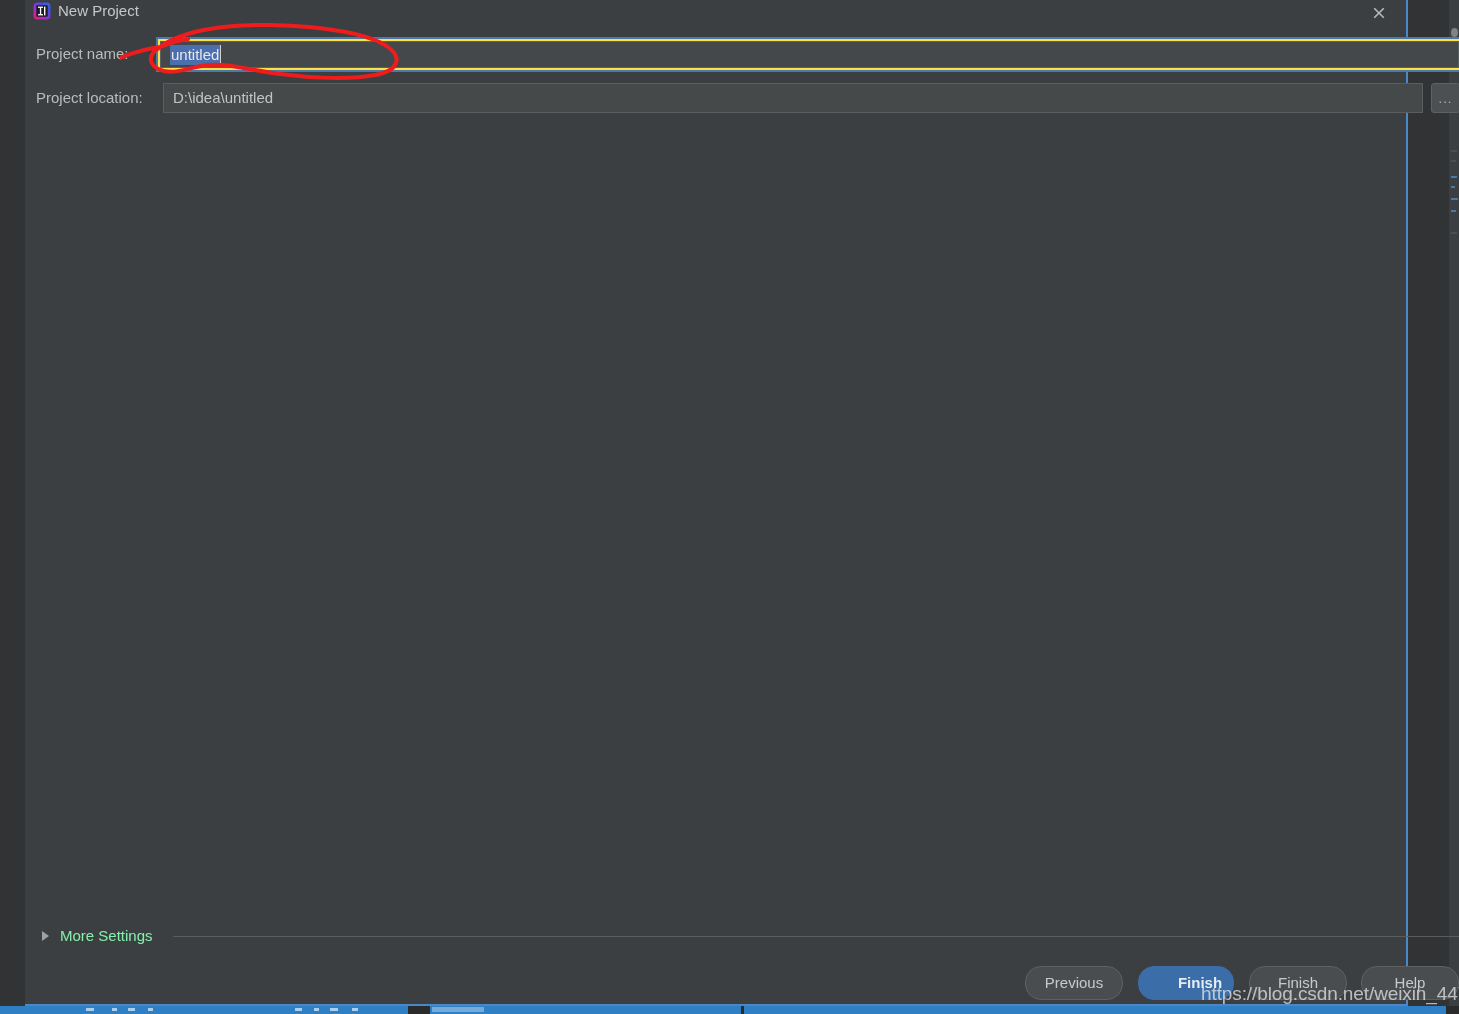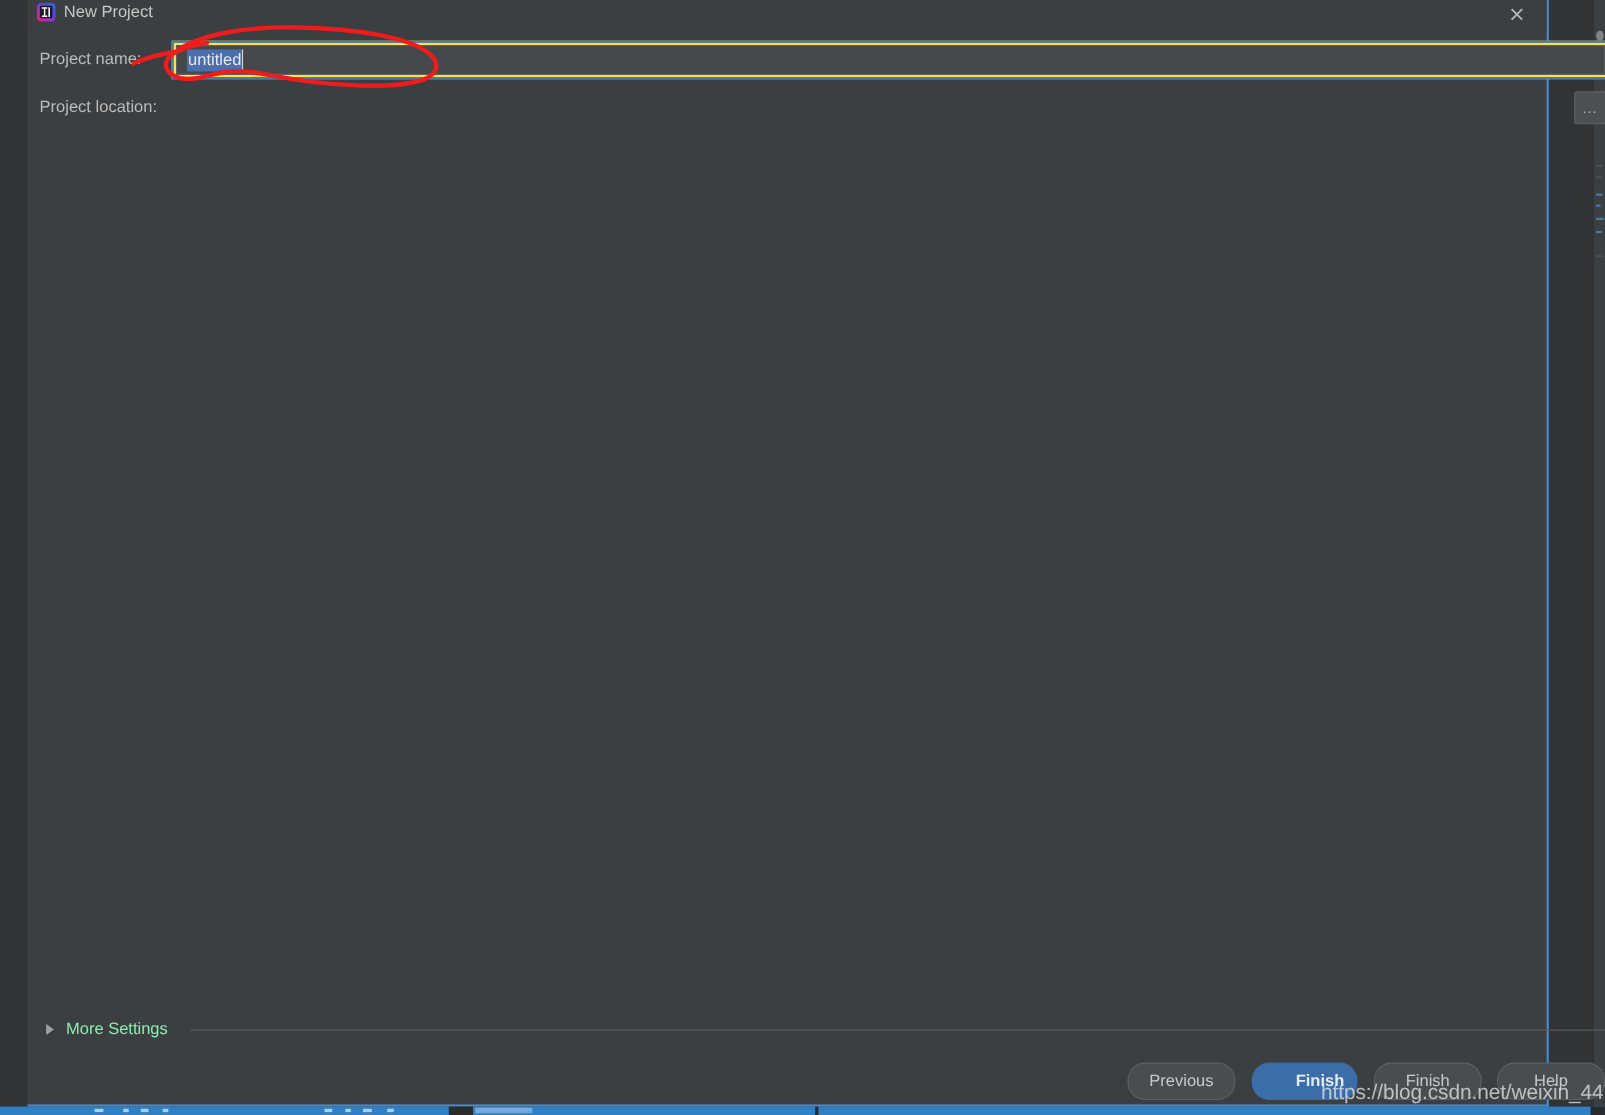--- a/index.html
+++ b/index.html
@@ -323,20 +323,21 @@
       <div id="project-name-inner">
         <span id="project-name-value">untitled</span>
         <span id="project-name-caret" style="left: 59px;"></span>
       </div>
     </div>
   </div>
 
   <div id="row-project-location" class="form-row">
     <div id="label-project-location" class="form-label">Project location:</div>
 
+    <div id="project-location-field">D:\idea\untitled</div>
 
     <div id="browse-button">
       <div class="dots">...</div>
     </div>
   </div>
 
   <svg id="annotation-circle" viewBox="0 0 300 62">
     <path d="M0 36 C 14 30, 26 27, 40 25
              C 60 10, 100 2, 150 3
              C 205 4, 250 12, 268 25

